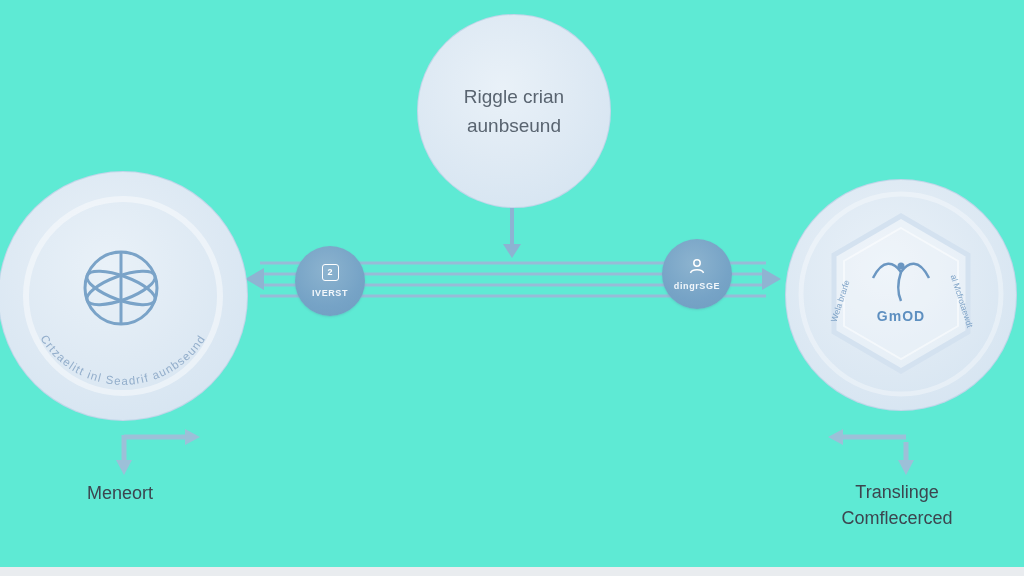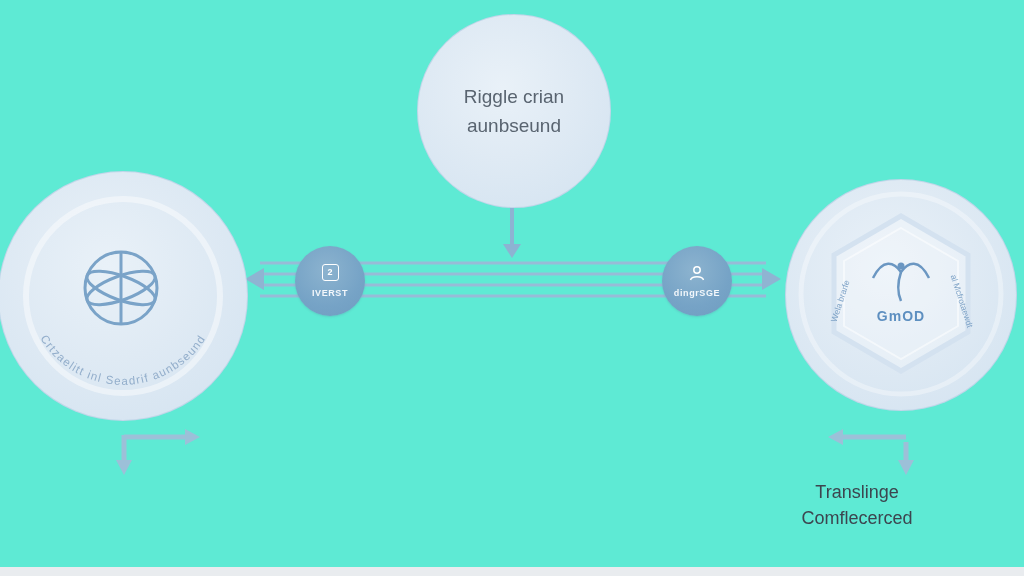--- a/index.html
+++ b/index.html
@@ -18,30 +18,30 @@
     display:flex;align-items:center;justify-content:center;text-align:center;}
   .node-top .top-text{font-size:19px;line-height:1.55;color:#596470;}
   .node-left{left:-2px;top:171px;width:248px;height:248px;}
   .node-right{left:785px;top:179px;width:230px;height:230px;}
 
   .badge{position:absolute;width:70px;height:70px;border-radius:50%;z-index:3;
     background:radial-gradient(circle at 45% 35%, #8cb3cf 0%, #76a3c6 60%, #6f9cc0 100%);
     display:flex;flex-direction:column;align-items:center;justify-content:center;
     color:#f2f7fb;box-shadow:0 1px 2px rgba(90,120,150,.25);}
   .badge-left{left:295px;top:246px;}
-  .badge-right{left:662px;top:246px;align-items:center;}
+  .badge-right{left:662px;top:239px;align-items:center;}
   .badge .badge-label{font-size:9px;font-weight:bold;letter-spacing:.6px;margin-top:7px;}
   .chip{width:15px;height:15px;border:1.5px solid #fff;border-radius:3px;
     display:flex;align-items:center;justify-content:center;
     font-size:9px;font-weight:bold;color:#fff;line-height:1;}
 
   .caption{position:absolute;z-index:2;text-align:center;font-size:18px;
     color:#3c454f;line-height:1.42;}
   .caption-left{left:55px;top:481px;width:130px;}
-  .caption-right{left:762px;top:480px;width:190px;}
+  .caption-right{left:802px;top:480px;width:190px;}
 </style>
 </head>
 <body>
 
 <div class="stage">
 
   <svg class="overlay" width="1024" height="576" viewBox="0 0 1024 576">
 
     <g>
       <line x1="512" y1="207" x2="512" y2="246" stroke="#8db3d2" stroke-width="4"></line>
@@ -117,19 +117,20 @@
   </div>
 
   <div class="badge badge-right">
     <svg width="18" height="16" viewBox="0 0 18 16">
       <circle cx="9" cy="5" r="3.2" fill="none" stroke="#fff" stroke-width="1.5"></circle>
       <path d="M 2.5 15 C 3.5 10.5, 14.5 10.5, 15.5 15" fill="none" stroke="#fff" stroke-width="1.5"></path>
     </svg>
     <span class="badge-label">dingrSGE</span>
   </div>
 
+  <div class="caption caption-left">Meneort</div>
 
   <div class="caption caption-right">
     <span>Translinge</span><br>
     <span>Comflecerced</span>
   </div>
 
 </div>
 
 </body></html>

